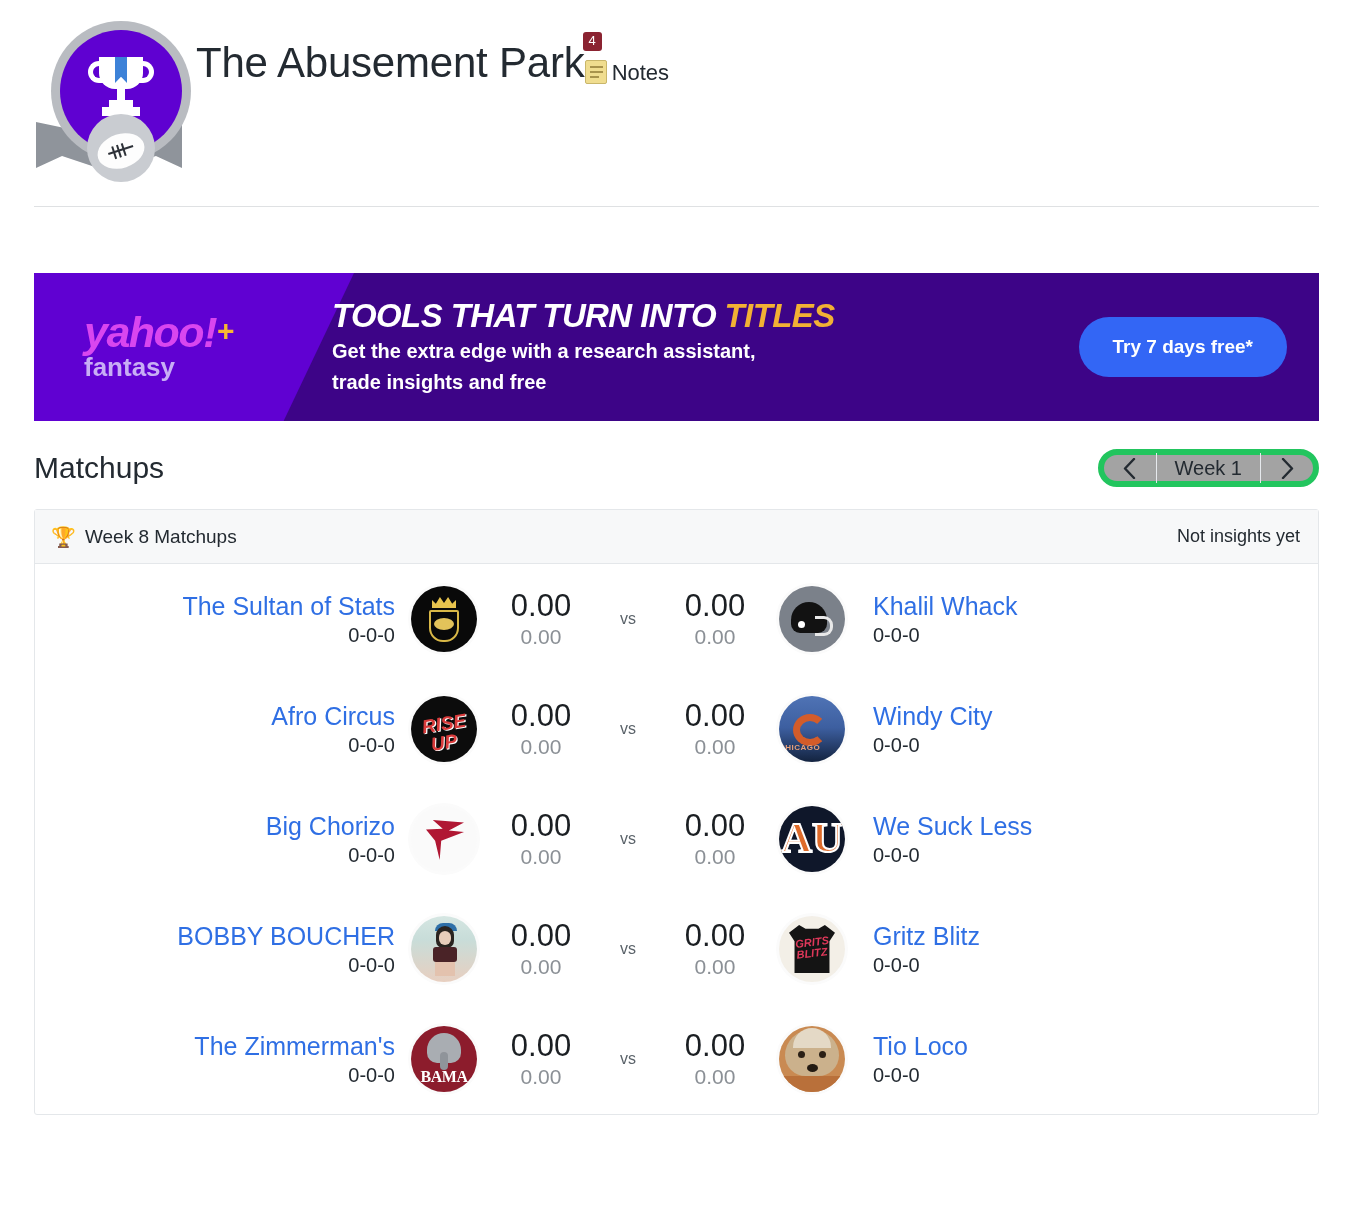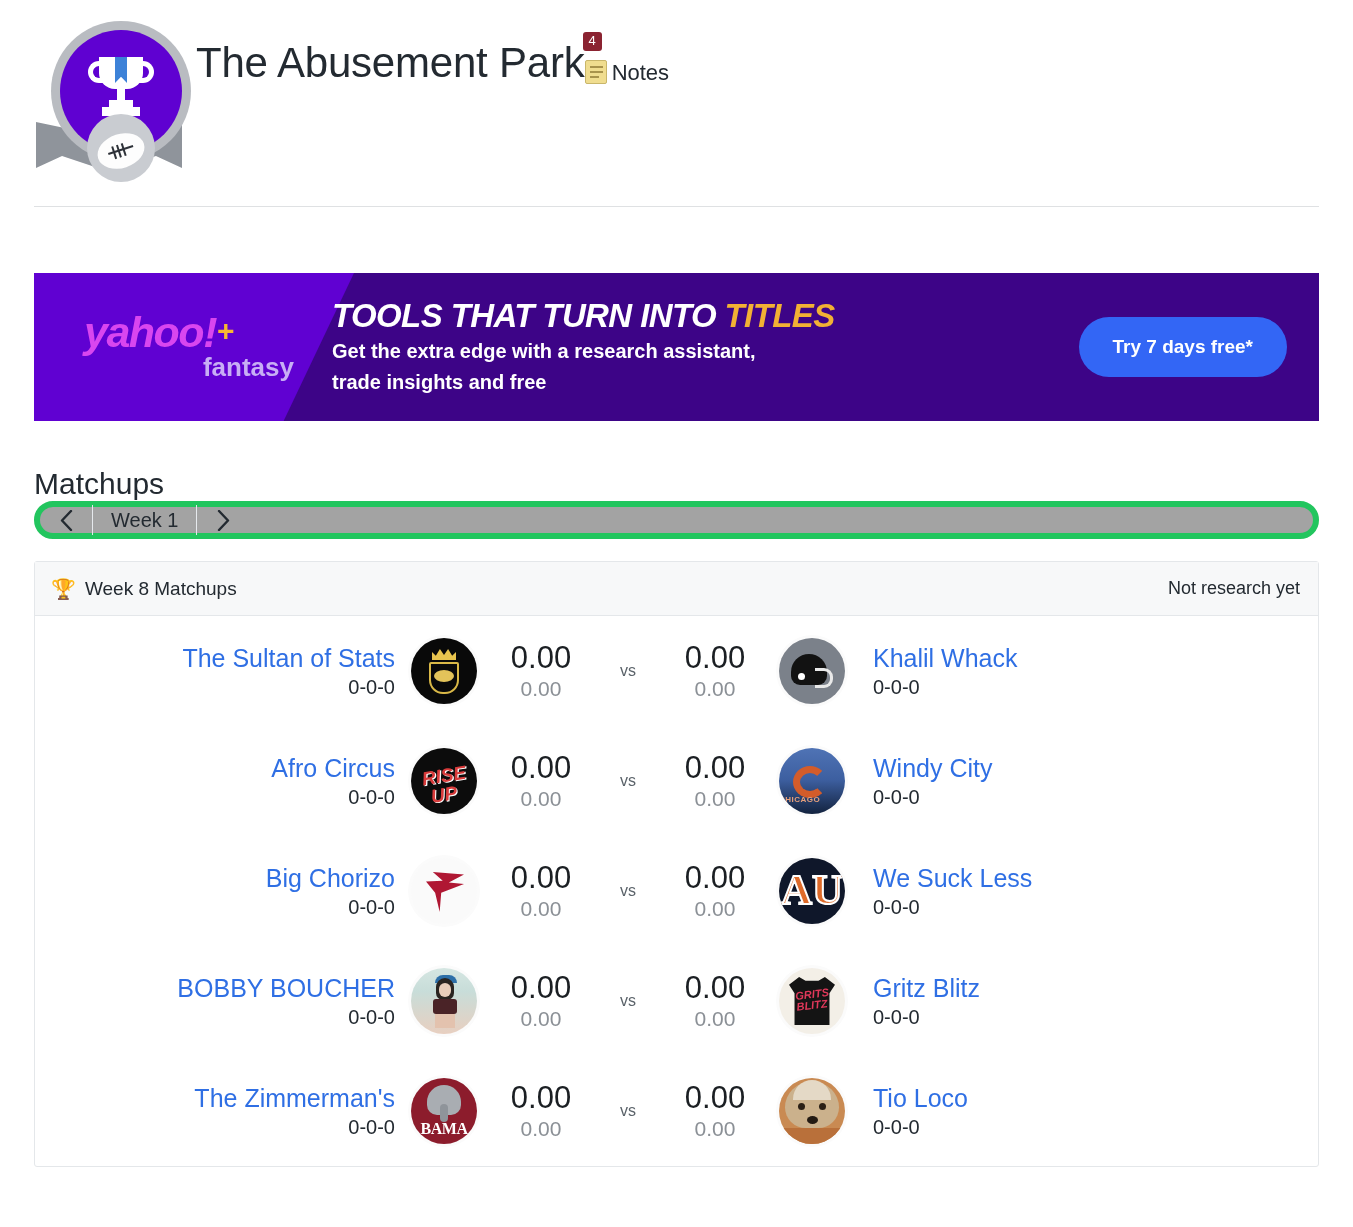--- a/index.html
+++ b/index.html
@@ -223,21 +223,21 @@
     font-size: 30px;
     font-weight: 700;
     vertical-align: super;
     margin-left: 1px;
   }
   .yahoo-fantasy {
     display: block;
     font-size: 26px;
     font-weight: 700;
     color: #c8aef5;
-    text-align: right;
+    text-align: left;
     margin-top: -2px;
     letter-spacing: 0px;
   }
   .ad-copy {
     position: relative;
     z-index: 2;
     margin-left: 38px;
     flex: 1 1 auto;
   }
   .ad-headline {
@@ -267,24 +267,24 @@
     border: none;
     border-radius: 40px;
     padding: 19px 34px;
     cursor: pointer;
     white-space: nowrap;
     font-family: "Liberation Sans", sans-serif;
   }
 
   
   .matchups-bar {
-    padding: 46px 34px 0 34px;
-    display: flex;
+    padding: 28px 34px 0 34px;
+    display: flex;
+    align-items: center;
     justify-content: space-between;
-    flex-direction: column;
   }
   .matchups-title {
     font-size: 30px;
     font-weight: 400;
     color: #232a31;
   }
   .week-nav {
     display: flex;
     align-items: center;
     border: 6px solid #22c55e;
@@ -603,21 +603,21 @@
     </button>
   </div>
 </div>
 
 <div class="card">
   <div class="card-head">
     <div class="card-head-left">
       <span class="trophy-glyph">🏆</span>
       <span>Week 8 Matchups</span>
     </div>
-    <div class="card-head-right">Not research yet</div>
+    <div class="card-head-right">Not insights yet</div>
   </div>
 
   <div class="matchup-row">
     <div class="team team-left">
       <div class="team-text">
         <a class="team-name">The Sultan of Stats</a>
         <span class="team-record">0-0-0</span>
       </div>
       <div class="avatar av-sultan">
         <div class="crown"></div>

